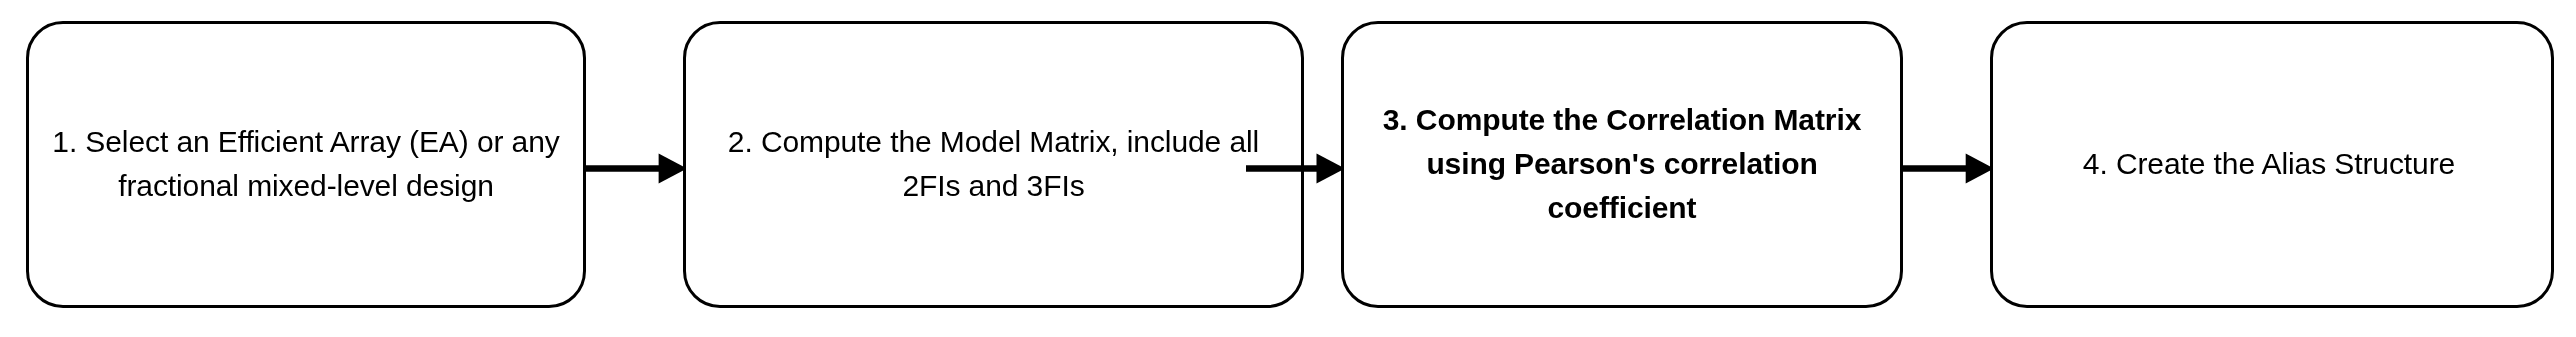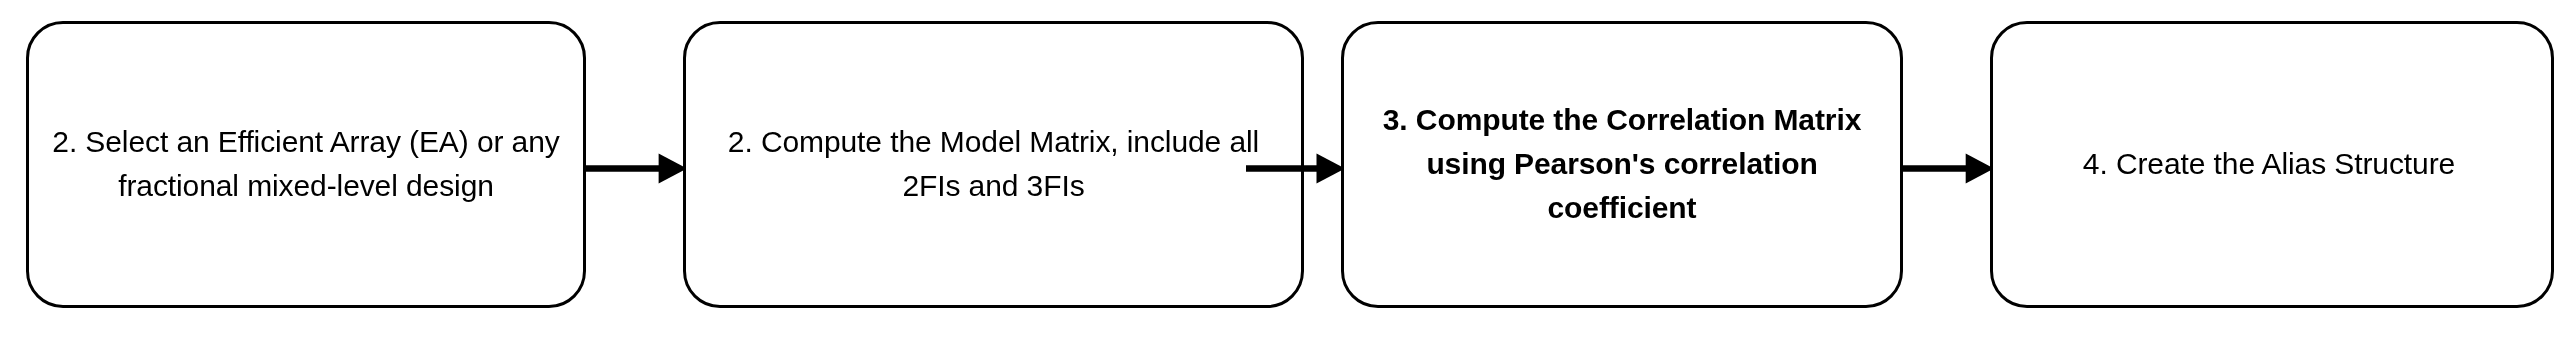--- a/index.html
+++ b/index.html
@@ -70,21 +70,21 @@
   #arrow-1-2 { left: 585px;  width: 102px; }
   #arrow-2-3 { left: 1246px; width: 99px; }
   #arrow-3-4 { left: 1902px; width: 92px; }
 </style>
 </head>
 <body>
 
 <div id="flow-canvas">
 
   <div class="process-box" id="box-1">
-    <span class="box-label">2. Select an Efficient Array (EA) or any fractional mixed-level design</span>
+    <span class="box-label">1. Select an Efficient Array (EA) or any fractional mixed-level design</span>
   </div>
 
   <div class="connector-arrow" id="arrow-1-2">
     <svg viewBox="0 0 158 60" preserveAspectRatio="none" aria-hidden="true">
       <line x1="0" y1="30" x2="118" y2="30" stroke="#000000" stroke-width="10"></line>
       <polygon points="114,7 158,30 114,53" fill="#000000"></polygon>
     </svg>
   </div>
 
   <div class="process-box" id="box-2">

